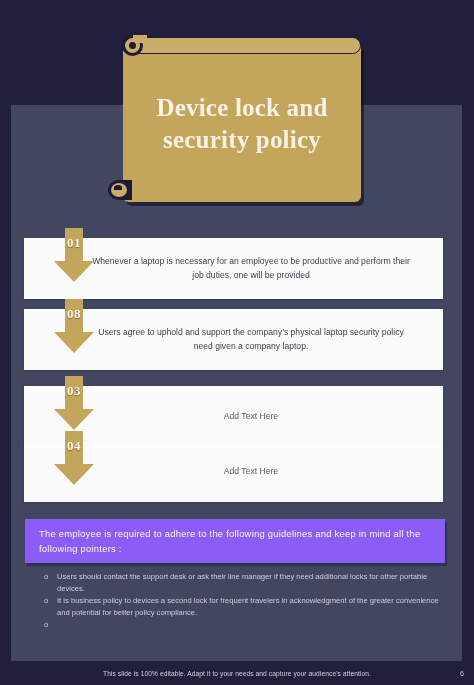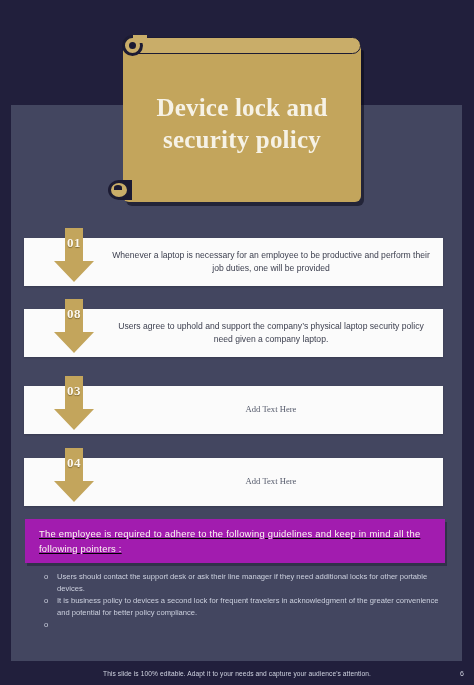--- a/index.html
+++ b/index.html
@@ -139,21 +139,21 @@
     z-index: 4;
     padding: 0 0;
     box-sizing: border-box;
   }
 
   
   .card {
     position: absolute;
     left: 24px;
     width: 419px;
-    height: 48px;
+    height: 61px;
     background: #fbfbfb;
     display: flex;
     align-items: center;
     box-shadow: 0 1px 2px rgba(0,0,0,0.18);
   }
   .card-arrow {
     position: absolute;
     left: 28px;
     top: -10px;
     width: 44px;
@@ -168,46 +168,44 @@
     width: 44px;
     text-align: center;
     font-family: "Liberation Serif", serif;
     font-weight: bold;
     font-size: 13px;
     color: #fcf8ef;
     letter-spacing: 0.5px;
     text-shadow: 0 1px 1px rgba(60,45,10,0.5);
   }
   .card-text {
-    margin-left: 84px;
+    margin-left: 64px;
     width: 330px;
     text-align: center;
     font-size: 8.6px;
     line-height: 1.52;
     color: #3e4150;
     padding-right: 4px;
     box-sizing: border-box;
   }
   .card-text.placeholder {
     color: #555a6b;
-    font-family: Liberation Serif, serif;
   }
 
   
   .gold-banner {
     position: absolute;
     left: 25px;
     top: 519px;
     width: 420px;
     height: 44px;
-    background: #a21caf;
+    background: #8b5cf6;
     display: flex;
     align-items: center;
     box-shadow: 2px 3px 0 rgba(15,14,32,0.35);
-    text-decoration: underline;
   }
   .gold-banner-text {
     padding: 0 14px;
     font-size: 9.4px;
     line-height: 1.62;
     color: #fcf9f1;
     letter-spacing: 0.25px;
   }
 
   
@@ -301,21 +299,21 @@
   <div class="card" style="top:386px">
     <div class="card-arrow">
       <svg width="44" height="56" viewBox="0 0 44 56">
         <polygon points="13,0 31,0 31,33 42,33 22,54 2,33 13,33" fill="#c3a55c"></polygon>
       </svg>
     </div>
     <div class="card-num">03</div>
     <div class="card-text placeholder">Add Text Here</div>
   </div>
 
-  <div class="card" style="top:458px">
+  <div class="card" style="top:441px">
     <div class="card-arrow">
       <svg width="44" height="56" viewBox="0 0 44 56">
         <polygon points="13,0 31,0 31,33 42,33 22,54 2,33 13,33" fill="#c3a55c"></polygon>
       </svg>
     </div>
     <div class="card-num">04</div>
     <div class="card-text placeholder">Add Text Here</div>
   </div>
 
   <div class="gold-banner">

